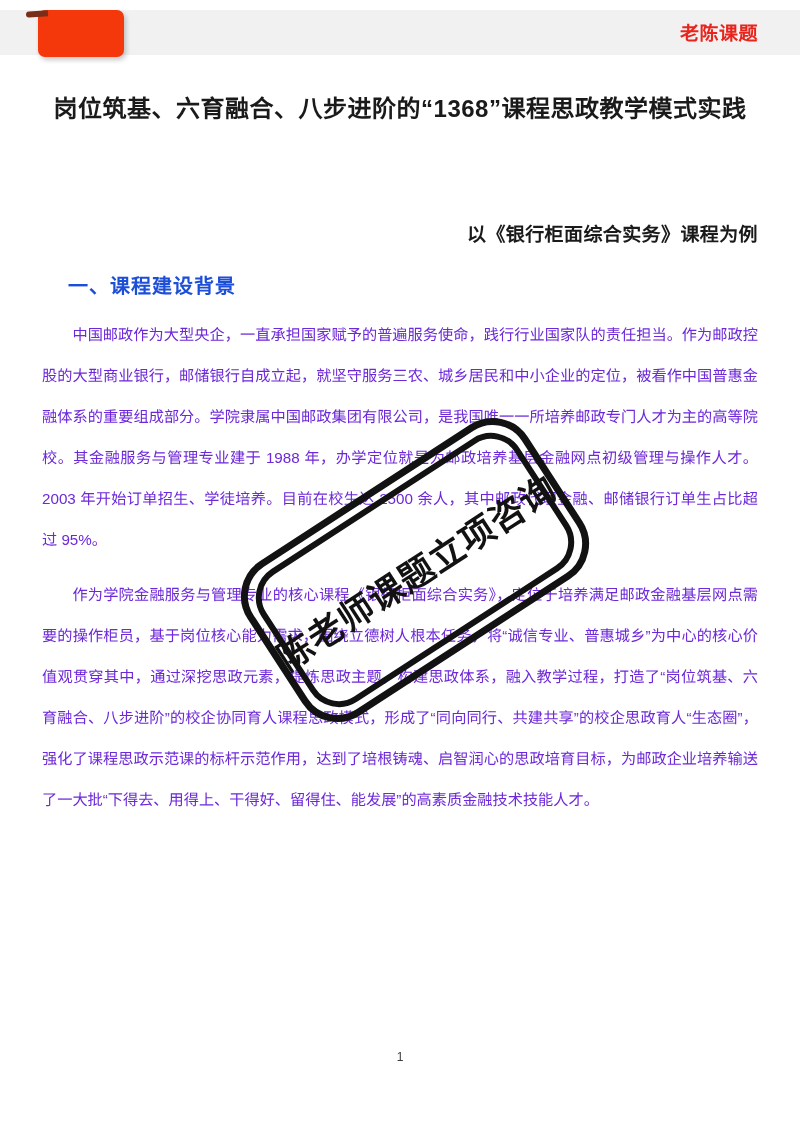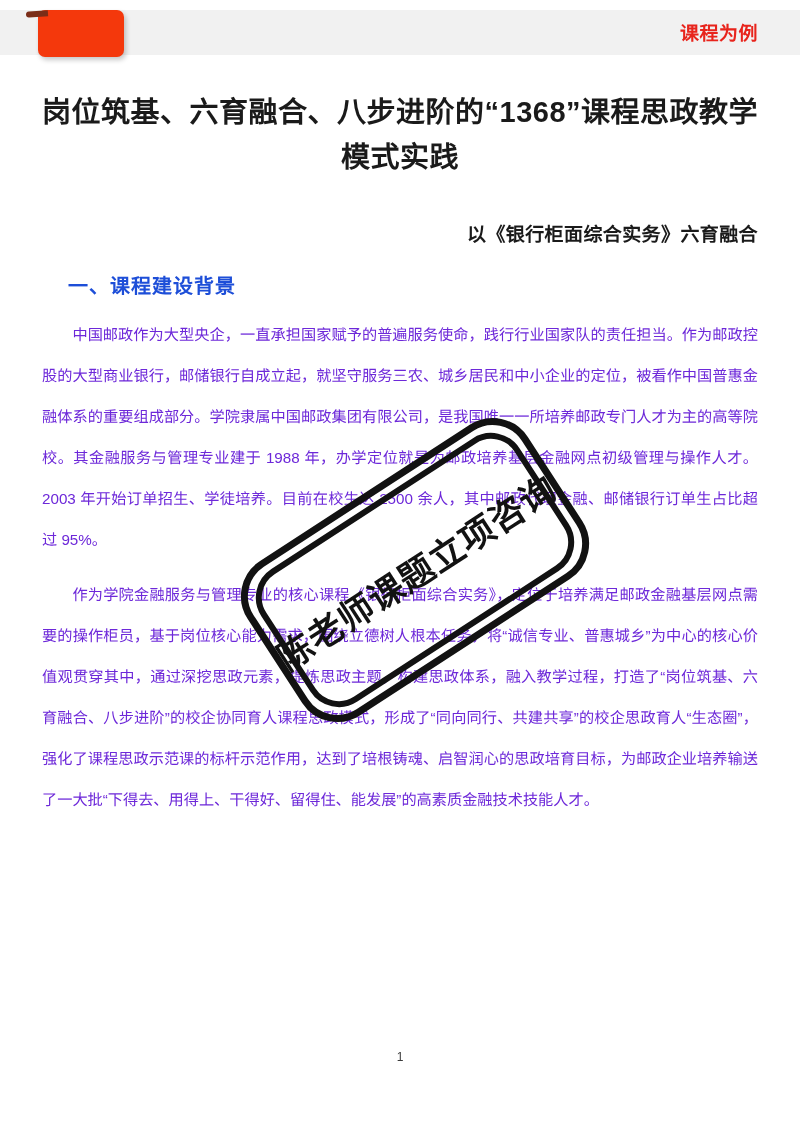--- a/index.html
+++ b/index.html
@@ -64,21 +64,21 @@
     white-space: nowrap;
   }
 
   
   .doc-title {
     position: absolute;
     left: 42px;
     top: 90px;
     width: 716px;
     text-align: center;
-    font-size: 29px;
+    font-size: 24px;
     font-weight: bold;
     color: #1a1a1a;
     line-height: 1.55;
     letter-spacing: 0.5px;
   }
 
   .doc-subtitle {
     position: absolute;
     left: 42px;
     top: 219px;
@@ -175,25 +175,25 @@
 <body>
 
 <div class="page">
 
   <div class="header-band"></div>
 
   <div class="brand-logo">
     <div class="brand-logo-tab"></div>
   </div>
 
-  <div class="brand-name">课程为例</div>
+  <div class="brand-name">老陈课题</div>
 
   <div class="doc-title">岗位筑基、六育融合、八步进阶的“1368”课程思政教学模式实践</div>
 
-  <div class="doc-subtitle">以《银行柜面综合实务》六育融合</div>
+  <div class="doc-subtitle">以《银行柜面综合实务》课程为例</div>
 
   <div class="section-heading">一、课程建设背景</div>
 
   <div class="body-copy">
     <p>中国邮政作为大型央企，一直承担国家赋予的普遍服务使命，践行行业国家队的责任担当。作为邮政控股的大型商业银行，邮储银行自成立起，就坚守服务三农、城乡居民和中小企业的定位，被看作中国普惠金融体系的重要组成部分。学院隶属中国邮政集团有限公司，是我国唯一一所培养邮政专门人才为主的高等院校。其金融服务与管理专业建于 1988 年，办学定位就是为邮政培养基层金融网点初级管理与操作人才。2003 年开始订单招生、学徒培养。目前在校生达 2500 余人，其中邮政代理金融、邮储银行订单生占比超过 95%。</p>
     <p>作为学院金融服务与管理专业的核心课程《银行柜面综合实务》，定位于培养满足邮政金融基层网点需要的操作柜员，基于岗位核心能力需求，围绕立德树人根本任务，将“诚信专业、普惠城乡”为中心的核心价值观贯穿其中，通过深挖思政元素，提炼思政主题，构建思政体系，融入教学过程，打造了“岗位筑基、六育融合、八步进阶”的校企协同育人课程思政模式，形成了“同向同行、共建共享”的校企思政育人“生态圈”，强化了课程思政示范课的标杆示范作用，达到了培根铸魂、启智润心的思政培育目标，为邮政企业培养输送了一大批“下得去、用得上、干得好、留得住、能发展”的高素质金融技术技能人才。</p>
   </div>
 
   <div class="watermark">
     <div class="wm-outer"></div>

